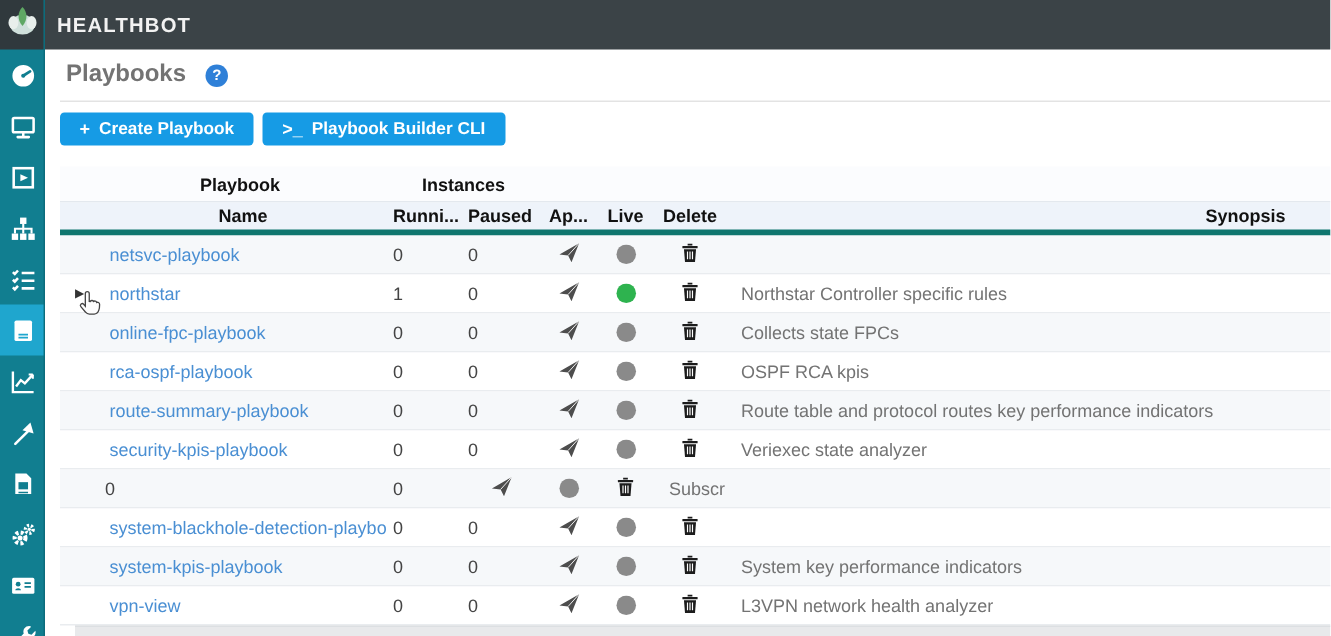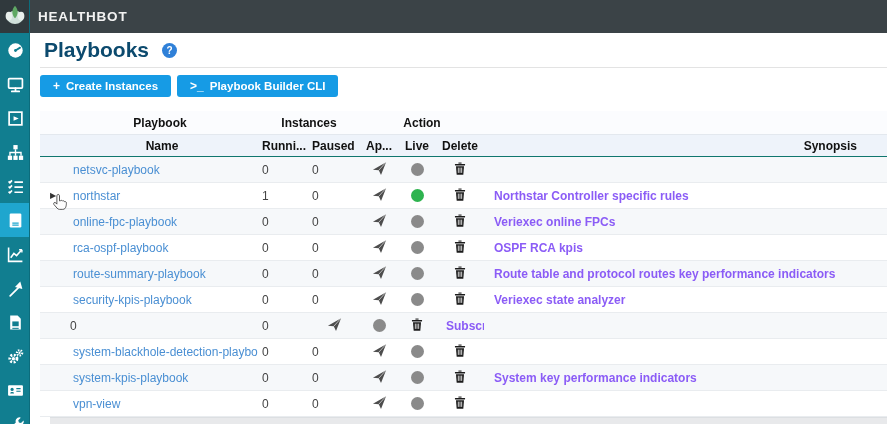--- a/index.html
+++ b/index.html
@@ -23,55 +23,55 @@
   .sb-item{width:30px;height:34px;display:flex;align-items:center;justify-content:center;cursor:pointer;flex:0 0 34px;}
   .sb-item.active{background:var(--sidebar-active);}
   .sb-item svg{width:17px;height:17px;display:block;}
 
   
   .main{flex:1;display:flex;flex-direction:column;min-width:0;background:#fff;}
   .topbar{height:33px;background:var(--topbar-dark);display:flex;align-items:center;padding-left:8px;flex:0 0 33px;text-align:right;}
   .topbar-title{color:#f2f2f2;font-weight:bold;font-size:13.5px;letter-spacing:.8px;}
 
   .title-row{height:34px;display:flex;align-items:center;padding-left:14px;flex:0 0 34px;}
-  .page-title{font-size:21px;font-weight:bold;color:#0c4a6e;}
+  .page-title{font-size:16px;font-weight:bold;color:#737373;}
   .help-badge{width:15px;height:15px;border-radius:50%;background:#2f80d8;color:#fff;font-size:10px;font-weight:bold;display:flex;align-items:center;justify-content:center;margin-left:13px;cursor:pointer;}
   .hrule{border:none;border-top:1px solid #e3e3e3;margin:0 0 0 10px;}
 
   .toolbar{display:flex;gap:6px;padding:7px 0 0 10px;flex:0 0 30px;}
   .btn{display:flex;align-items:center;gap:6px;background:var(--accent-blue);color:#fff;border:none;border-radius:3px;font-family:inherit;font-size:11.5px;font-weight:bold;padding:0 13px;height:22px;cursor:pointer;}
   .btn .bicon{display:flex;align-items:center;font-size:12px;font-weight:bold;line-height:1;}
   .btn .bicon svg{width:11px;height:11px;display:block;}
 
   
   .table{margin:13px 0 0 10px;font-size:12px;flex:1;display:flex;flex-direction:column;min-height:0;}
   .ghead{display:grid;grid-template-columns:218px 102px 124px minmax(0,1fr);height:24px;align-items:center;background:#fbfcfe;border-bottom:1px solid #e3e8ee;font-weight:bold;color:#111;}
   .ghead .gcell{text-align:center;}
   .ghead .gcell.g1{padding-left:22px;}
-  .chead{display:grid;grid-template-columns:26px 192px 50px 52px 38px 38px 48px minmax(0,1fr);height:22px;align-items:center;background:#eef3fa;border-bottom:1px solid #0f766e;font-weight:bold;color:#111;}
+  .chead{display:grid;grid-template-columns:26px 192px 50px 52px 38px 38px 48px minmax(0,1fr);height:22px;align-items:center;background:#eef3fa;border-bottom:4px solid #0f766e;font-weight:bold;color:#111;}
   .chead .hc-name{text-align:center;}
   .chead .hc-run,.chead .hc-pause{text-align:left;padding-left:4px;}
   .chead .hc-apply,.chead .hc-live,.chead .hc-del{text-align:center;}
   .chead .hc-syn{text-align:right;padding-right:30px;}
 
   .tbody{display:block;}
   .trow{display:grid;grid-template-columns:26px 192px 50px 52px 38px 38px 48px minmax(0,1fr);height:26px;align-items:center;border-bottom:1px solid #e9ecef;background:#fff;}
   .trow:nth-child(odd){background:#f6f8fa;}
   .cell{overflow:hidden;white-space:nowrap;}
   .c-exp{text-align:center;font-size:8px;color:#333;cursor:pointer;line-height:1;}
   .c-name{padding-left:7px;}
   .plink{color:var(--link-blue);text-decoration:none;cursor:pointer;}
   .c-run,.c-pause{padding-left:4px;color:#444;}
   .c-apply,.c-live,.c-del{display:flex;align-items:center;justify-content:center;}
   .c-apply svg{width:15px;height:15px;cursor:pointer;}
   .c-del svg{width:14px;height:15px;cursor:pointer;}
   .dot{width:13px;height:13px;border-radius:50%;display:inline-block;}
   .dot-active{background:var(--live-green);}
   .dot-inactive{background:var(--inactive-gray);}
-  .c-syn{padding-left:10px;color:#8b5cf6;font-weight:bold;}
+  .c-syn{padding-left:10px;color:#737373;}
 
   .footer-strip{flex:1;background:#e8e9eb;border-top:1px solid #dcdfe2;margin-left:10px;}
 
   .cursor{position:absolute;left:49px;top:192px;width:21px;height:23px;z-index:50;pointer-events:none;}
   .cursor svg{width:100%;height:100%;}
 </style>
 </head>
 <body>
 
 <div class="app">
@@ -204,33 +204,32 @@
 
     <div class="title-row">
       <h1 class="page-title">Playbooks</h1>
       <span class="help-badge">?</span>
     </div>
     <hr class="hrule">
 
     <div class="toolbar">
         <button class="btn">
           <span class="bicon">+</span>
-          <span>Create Instances</span>
+          <span>Create Playbook</span>
         </button>
         <button class="btn">
           <span class="bicon">&gt;_</span>
           <span>Playbook Builder CLI</span>
         </button>
       </div>
 
     <div class="table">
       <div class="ghead">
         <div class="gcell g1">Playbook</div>
         <div class="gcell">Instances</div>
-        <div class="gcell">Action</div>
         <div class="gcell"></div>
       </div>
       <div class="chead">
         <div></div>
         <div class="hc-name">Name</div>
         <div class="hc-run">Runni...</div>
         <div class="hc-pause">Paused</div>
         <div class="hc-apply">Ap...</div>
         <div class="hc-live">Live</div>
         <div class="hc-del">Delete</div>
@@ -300,21 +299,21 @@
               <span class="dot dot-inactive"></span>
             </div>
     <div class="cell c-del">
               <span><svg viewBox="0 0 16 16" fill="#1c1c1c">
                   <path d="M6.2 1.2h3.6v1.2H6.2z"></path>
                   <rect x="2.2" y="2.8" width="11.6" height="1.7" rx="0.4"></rect>
                   <path d="M3.4 5.4h9.2L11.8 15H4.2z"></path>
                   <path d="M6.1 7v6M8 7v6M9.9 7v6" stroke="#fff" stroke-width="0.9"></path>
                 </svg></span>
             </div>
-    <div class="cell c-syn">Veriexec online FPCs</div>
+    <div class="cell c-syn">Collects state FPCs</div>
   </div>
           <div class="trow">
     <div class="cell c-exp" style="visibility: hidden;"></div>
     <div class="cell c-name"><a class="plink">rca-ospf-playbook</a></div>
     <div class="cell c-run">0</div>
     <div class="cell c-pause">0</div>
     <div class="cell c-apply">
               <span><svg viewBox="0 0 16 16" fill="#4d4d4d">
                   <path d="M1 9.2L15 1.2 9.6 14.8 7.2 9.9z"></path>
                   <path d="M7.2 9.9L15 1.2" stroke="#f2f2f2" stroke-width="0.7"></path>
@@ -466,20 +465,21 @@
               <span class="dot dot-inactive"></span>
             </div>
     <div class="cell c-del">
               <span><svg viewBox="0 0 16 16" fill="#1c1c1c">
                   <path d="M6.2 1.2h3.6v1.2H6.2z"></path>
                   <rect x="2.2" y="2.8" width="11.6" height="1.7" rx="0.4"></rect>
                   <path d="M3.4 5.4h9.2L11.8 15H4.2z"></path>
                   <path d="M6.1 7v6M8 7v6M9.9 7v6" stroke="#fff" stroke-width="0.9"></path>
                 </svg></span>
             </div>
+    <div class="cell c-syn">L3VPN network health analyzer</div>
   </div>
         </div>
       <div class="footer-strip"></div>
     </div>
 
   </div>
 
   <div class="cursor">
     <svg viewBox="0 0 24 24">
         <path d="M9 3.2c0-.9.7-1.6 1.5-1.6s1.5.7 1.5 1.6V9l.8.1c.3-.5.8-.8 1.4-.7.5 0 .9.3 1.1.7.4-.3.9-.4 1.4-.2.5.1.8.5 1 1 .4-.2.9-.2 1.3 0 .6.3.9.8.9 1.5 0 0 0 2.6-.6 4.3-.5 1.6-1.4 3-3.6 3h-3.6c-1.2 0-2.2-.5-2.9-1.4l-3.6-4.2c-.5-.6-.4-1.5.2-2 .6-.5 1.5-.4 2 .2L9 12.7z" fill="#fdfdfd" stroke="#444" stroke-width="1"></path>

